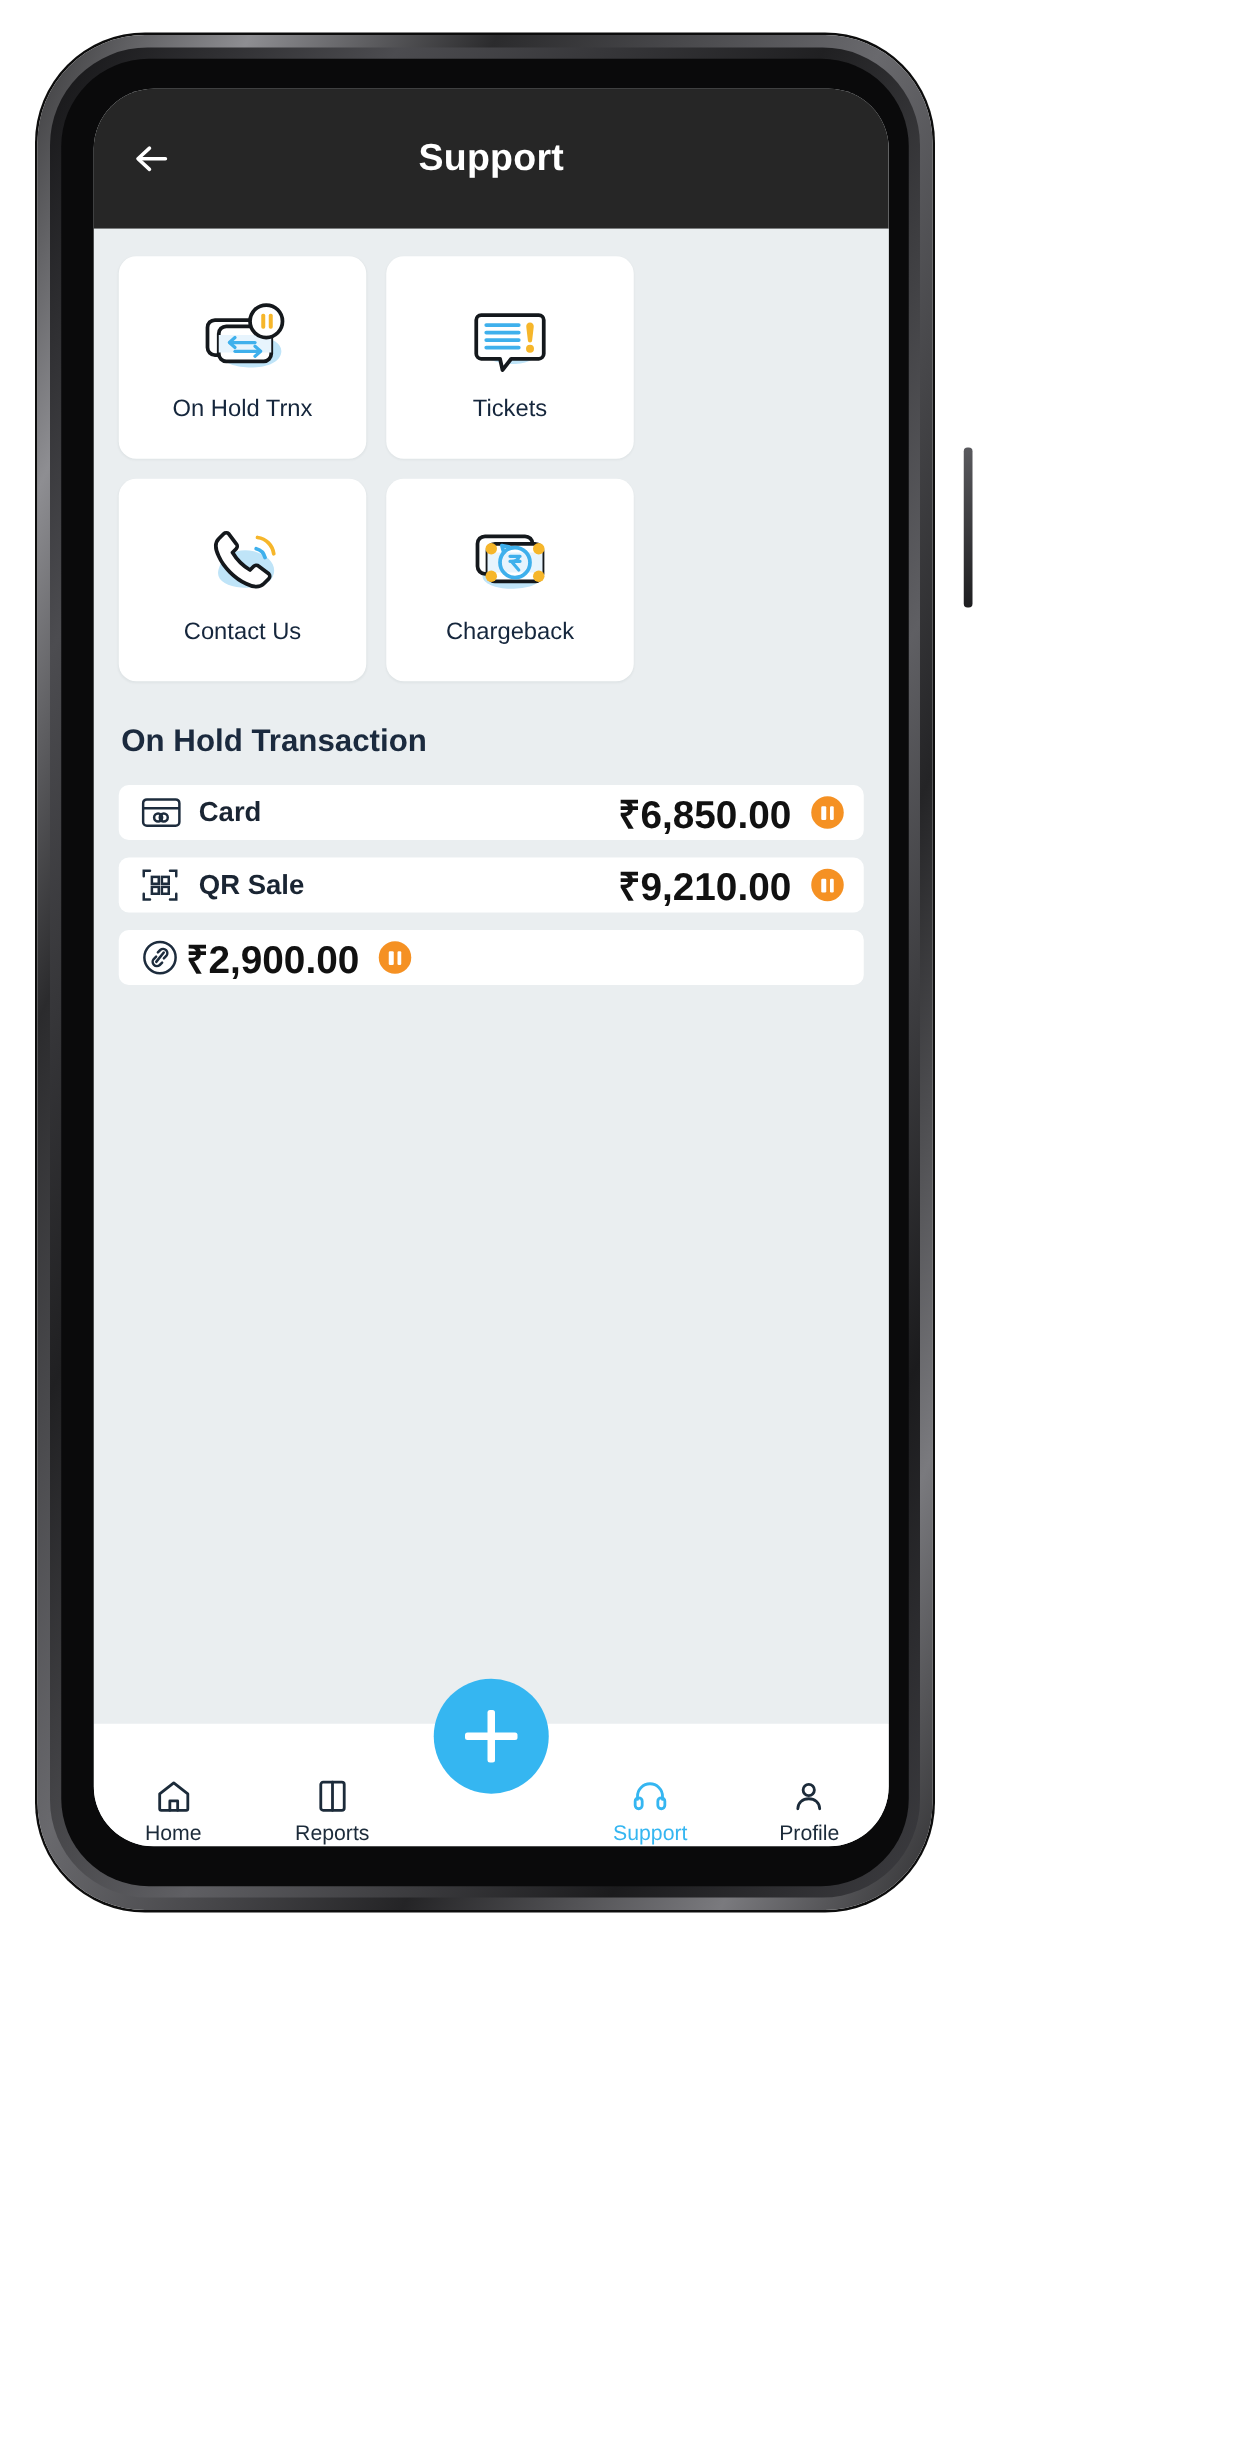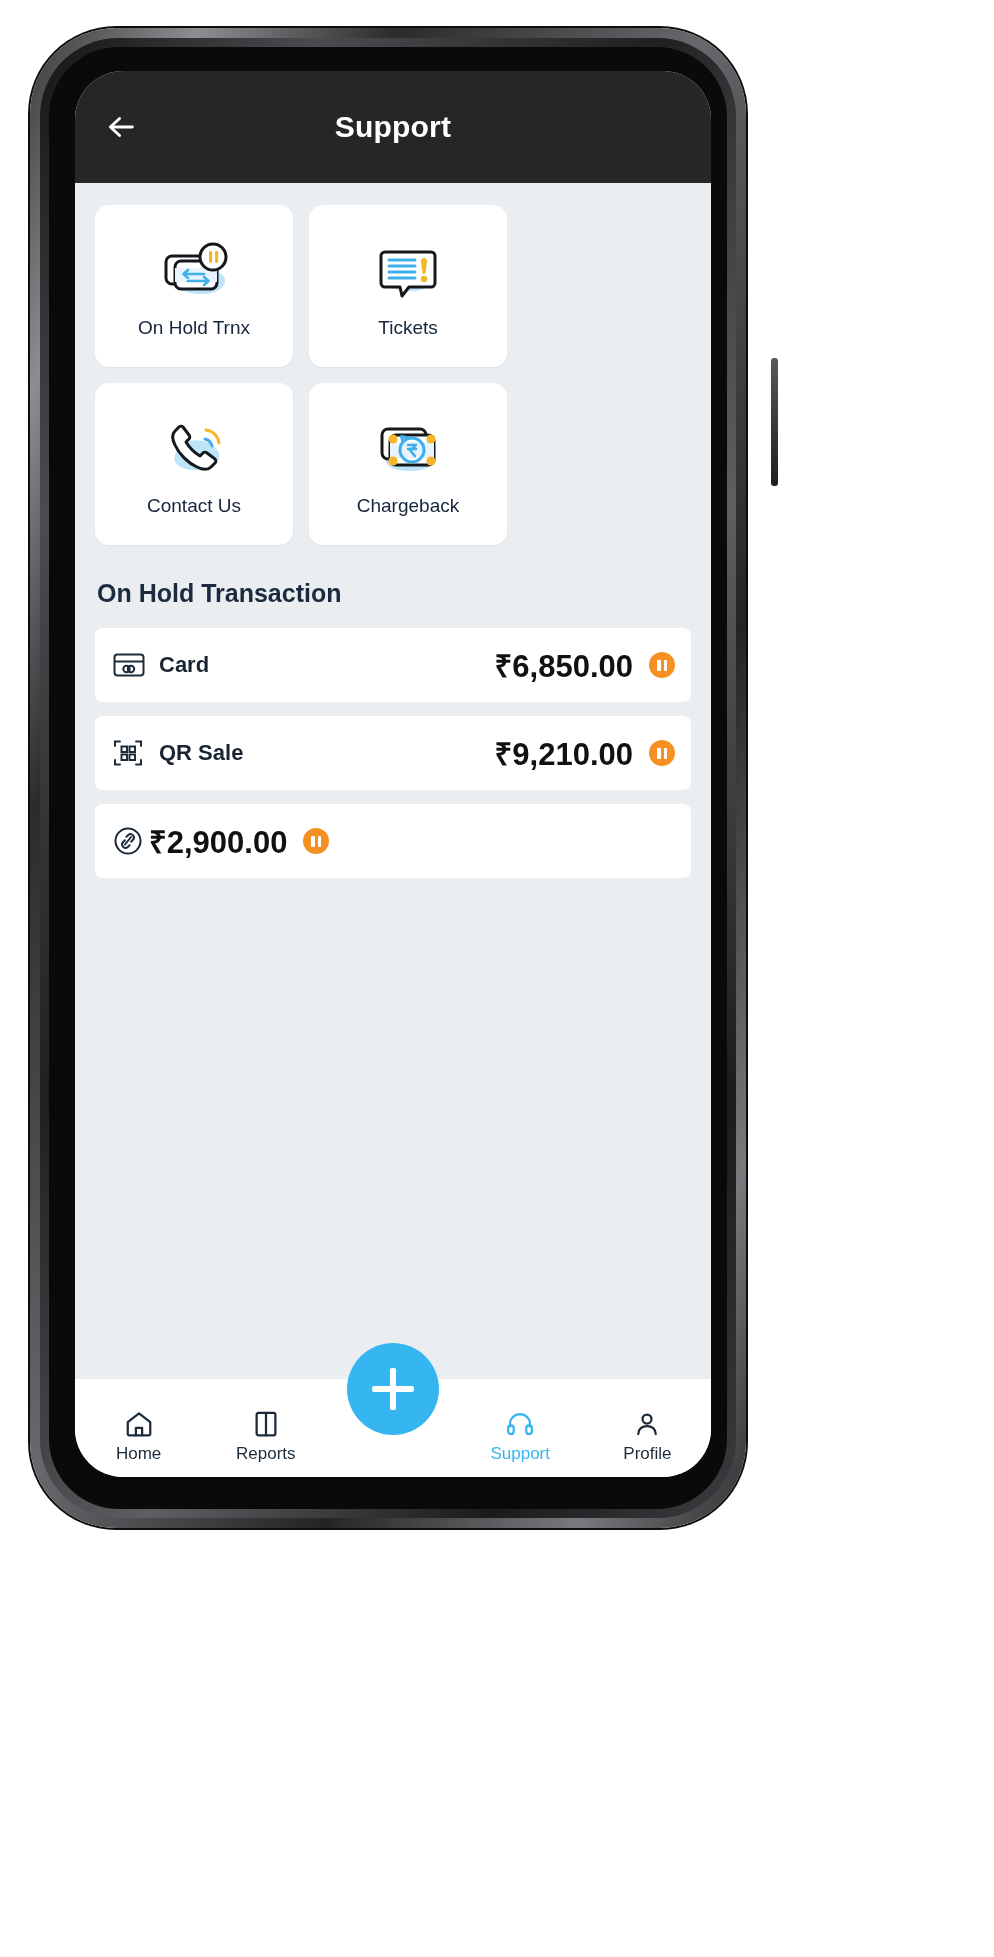--- a/index.html
+++ b/index.html
@@ -119,21 +119,21 @@
   }
 
   .section-title {
     margin: 34px 0 20px 2px;
     font-size: 25px;
     font-weight: bold;
     color: #1b2a3e;
   }
 
   .txn-row {
-    height: 74px;
+    height: 44px;
     background: #ffffff;
     border-radius: 8px;
     margin-bottom: 14px;
     display: flex;
     align-items: center;
     padding: 0 16px 0 18px;
     cursor: pointer;
   }
   .txn-icon { width: 36px; display: flex; align-items: center; }
   .txn-label {
@@ -165,21 +165,21 @@
     border-radius: 1px;
   }
 
   
   .bottom-nav {
     position: absolute;
     left: 0; right: 0; bottom: 0;
     height: 98px;
     background: #ffffff;
     display: flex;
-    align-items: center;
+    align-items: flex-end;
     padding-top: 16px;
   }
   .nav-item {
     flex: 1;
     display: flex;
     flex-direction: column;
     align-items: center;
     gap: 5px;
     cursor: pointer;
     color: #1c2b3a;

